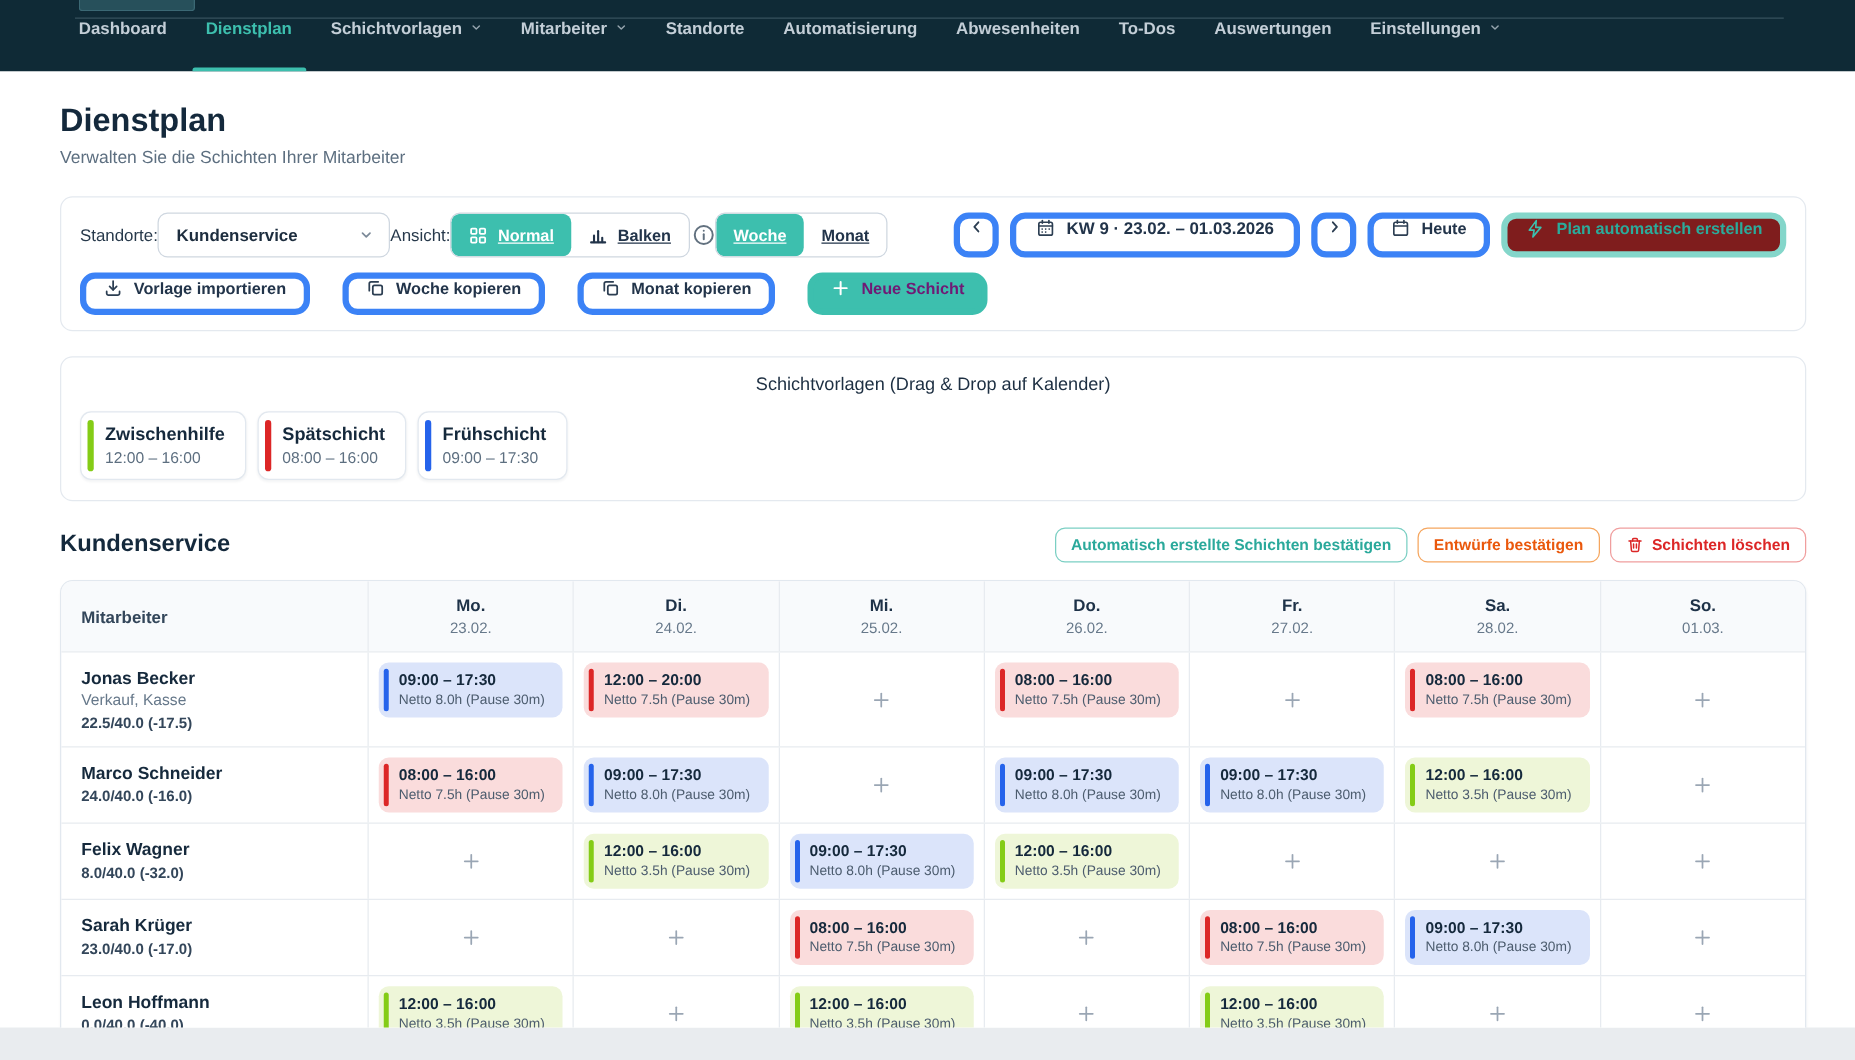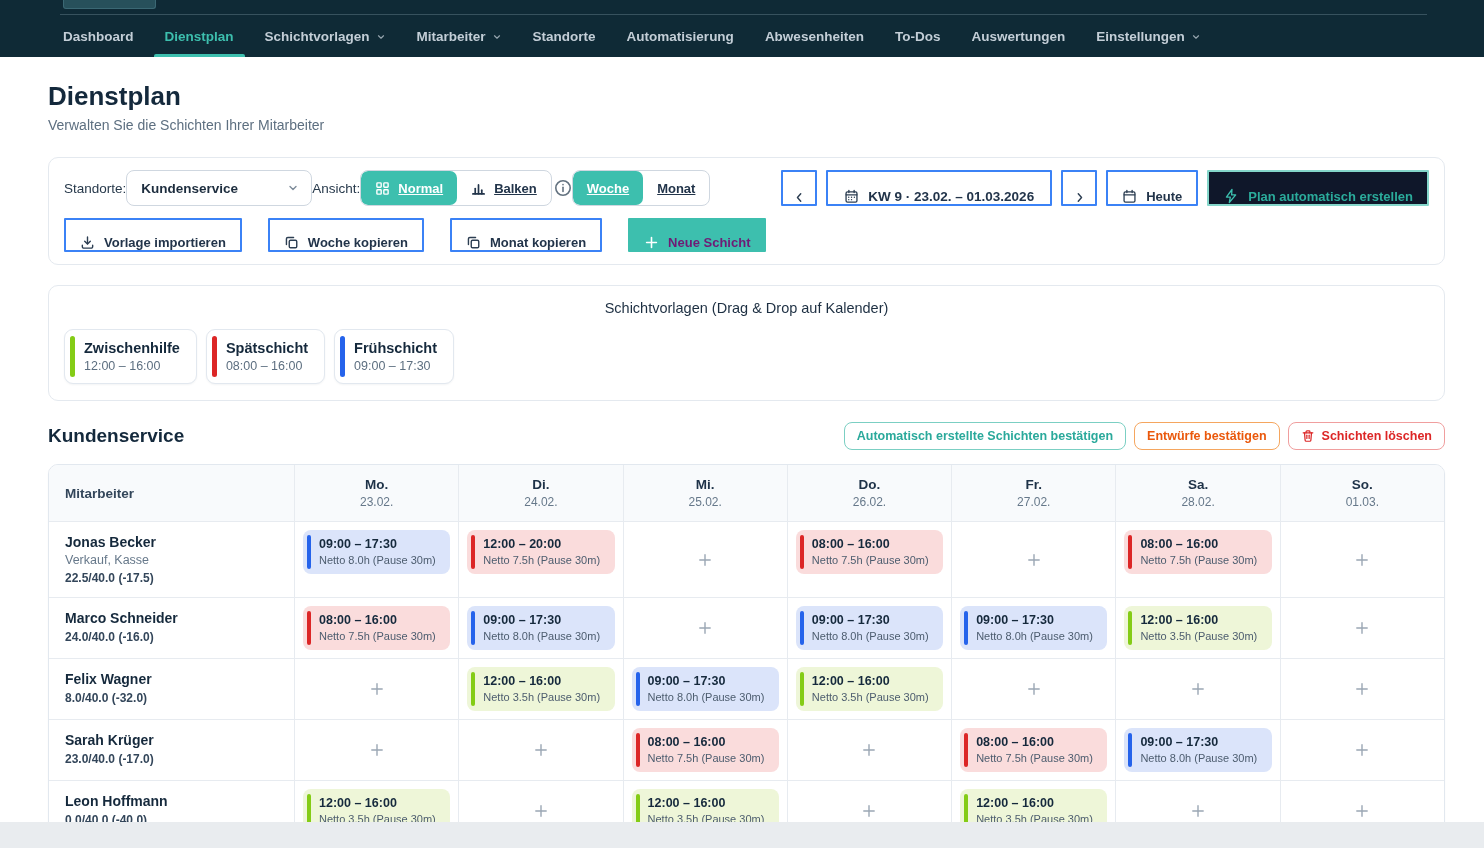--- a/index.html
+++ b/index.html
@@ -10,21 +10,21 @@
 
   
   .topnav { position:relative; height:57px; background:#0f2a36; }
   .logo-stub { position:absolute; left:63px; top:0; width:93px; height:9px;
                background:#27505b; border:1px solid #3b6874; border-top:none;
                border-radius:0 0 3px 3px; }
   .nav-divider { position:absolute; top:14px; left:60px; right:57px; height:1px;
                  background:rgba(148,176,188,.30); }
   .nav-items { position:absolute; top:15px; bottom:0; left:63px;
                display:flex; align-items:center; gap:31px; }
-  .nav-item { position:relative; height:100%; display:flex; align-items:center; gap:6px;
+  .nav-item { position:relative; height:100%; display:flex; gap:6px;
               font-size:13.5px; font-weight:600; color:#c3ced7; cursor:pointer; white-space:nowrap; }
   .nav-item .ic { display:flex; opacity:.75; margin-top:2px; }
   .nav-item.active { color:var(--accent); }
   .nav-item.active::after { content:""; position:absolute; left:-11px; right:-11px; bottom:0;
                             height:3px; background:var(--accent); border-radius:2px 2px 0 0; }
 
   
   .content { padding:0 39px 0 48px; }
   .page-title { margin-top:24px; font-size:26px; line-height:30px; font-weight:700; color:#14293c; }
   .page-sub { margin-top:5px; font-size:14px; line-height:19px; color:#5d6f80; }
@@ -45,30 +45,30 @@
   .select .ic { color:#7c8a99; }
 
   .seg-group { display:flex; align-items:stretch; border:1px solid #cfd7e0; border-radius:8px;
                height:36px; background:#fff; overflow:hidden; }
   .seg { display:flex; align-items:center; gap:8px; padding:0 14px; font-size:13px;
          font-weight:700; color:#22344a; cursor:pointer; border-radius:7px; white-space:nowrap;text-decoration:underline; }
   .seg.active { background:var(--accent); color:#fff; }
 
   .info-ic { color:#62717f; cursor:pointer; margin-left:2px; }
 
-  .btn { height:36px; border:2px solid #3b82f6; border-radius:1px; background:#fff;
-         display:inline-flex; align-items:flex-end; gap:9px; padding:0 14px;
+  .btn { height:36px; border:5px solid #3b82f6; border-radius:12px; background:#fff;
+         display:inline-flex; align-items:flex-start; gap:9px; padding:0 14px;
          font-size:13px; font-weight:700; color:#22344a; cursor:pointer;
          font-family:inherit; white-space:nowrap; }
   .btn .ic { color:#2c3e52; }
   .btn.sq { width:36px; justify-content:center; padding:0; }
   .btn-sm { height:34px; }
   .btn-primary { background:var(--accent); border-color:var(--accent); color:#701a75; }
   .btn-primary .ic { color:#fff; }
-  .btn-accent-outline { border-color:#84d6ca; color:#2bab9b; background:#0f172a; }
+  .btn-accent-outline { border-color:#84d6ca; color:#2bab9b; background:#7f1d1d; }
   .btn-accent-outline .ic { color:#3cbfae; }
   .date-group { margin-left:auto; display:flex; align-items:center; gap:9px; }
   .week-btn { font-size:13.5px; padding:0 16px; }
 
   
   .templates-card { margin-top:20px; padding:14px 15px 16px; }
   .tpl-heading { font-size:14.5px; font-weight:400; color:#1d2f42;text-align:center; }
   .tpl-row { margin-top:13px; display:flex; gap:9px;align-items:center; }
   .tpl-card { position:relative; border:1px solid #e2e8ef; border-radius:9px;
               padding:9px 16px 9px 19px; box-shadow:0 1px 2px rgba(16,42,67,.05);

